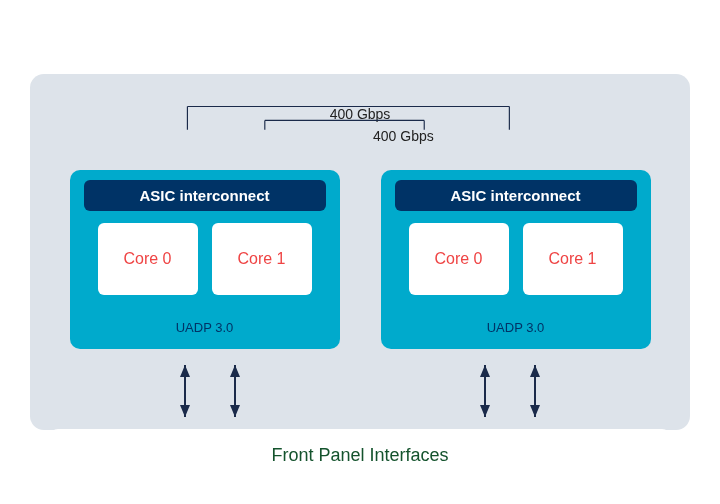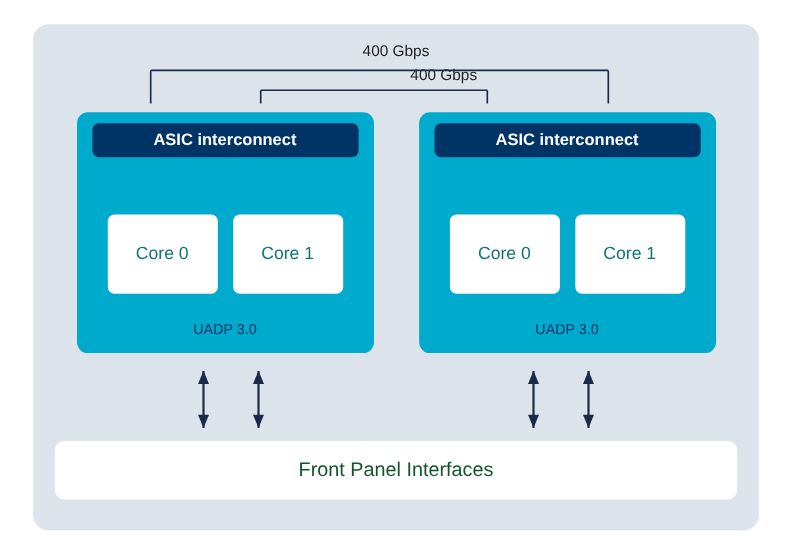--- a/index.html
+++ b/index.html
@@ -7,28 +7,28 @@
       width: 720px;
       height: 504px;
       display: flex;
       align-items: center;
       justify-content: center;
       background: #ffffff;
       font-family: Arial, sans-serif;
     }
     .diagram-container {
       width: 660px;
-      height: 460px;
+      height: 356px;
       background: #dde3ea;
       border-radius: 14px;
       position: relative;
       display: flex;
       flex-direction: column;
       align-items: center;
-      padding: 16px 20px 20px 20px;
+      padding: 32px 20px 20px 20px;
     }
     
     .top-labels {
       width: 100%;
       position: relative;
       height: 60px;
       flex-shrink: 0;
     }
     .label-400-top {
       position: absolute;
@@ -86,22 +86,21 @@
     .core-box {
       background: #ffffff;
       border-radius: 6px;
       width: 100px;
       height: 72px;
       display: flex;
       align-items: center;
       justify-content: center;
       font-size: 16px;
       font-weight: 500;
-      color: #0f766e;
-      margin-top: 40px;
+      color: #ef4444;
     }
     .uadp-label {
       font-size: 13px;
       color: #003366;
       font-weight: 500;
       margin-top: 17px;
     }
     
     .arrows-row {
       display: flex;

